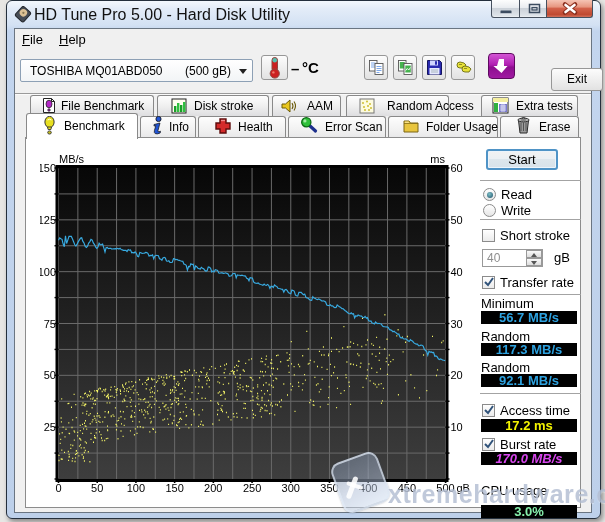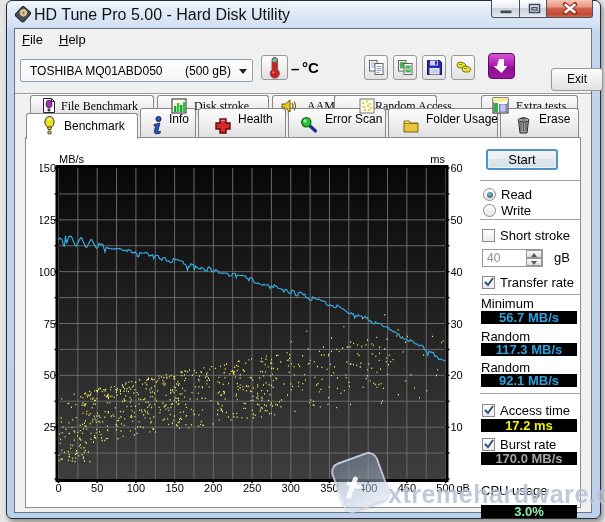--- a/index.html
+++ b/index.html
@@ -15,22 +15,22 @@
 .menu{top:32px;font-size:13px;color:#000;}
 .menu u{text-decoration:underline;}
 #combo{left:20px;top:59px;width:233px;height:23px;border:1px solid #8da0b5;border-radius:2px;background:linear-gradient(180deg,#fff,#f2f4f6);}
 #combo .t{position:absolute;left:9px;top:4px;font-size:12px;color:#000;}
 #combo .t2{position:absolute;left:164px;top:4px;font-size:12px;color:#000;}
 #combo .ar{position:absolute;left:218px;top:9px;width:0;height:0;border-left:4px solid transparent;border-right:4px solid transparent;border-top:5px solid #222;}
 .tbtn{border:1px solid #979797;border-radius:3px;background:linear-gradient(180deg,#fcfcfc,#efefef 50%,#e2e2e2);}
 #exit{left:551px;top:56px;width:52px;height:23px;font-size:12px;text-align:center;line-height:21px;color:#000;margin-top:12px;}
 .tab{position:absolute;border:1px solid #898989;border-bottom:none;border-radius:3px 3px 0 0;background:linear-gradient(180deg,#fdfdfd,#f1f1f1 45%,#dedee0);font-size:12px;color:#000;}
 .tab .tx{position:absolute;top:3px;white-space:nowrap;}
-.r1{top:95px;height:21px;font-family:Liberation Serif, serif;}
-.r2{top:108px;height:30px;}
+.r1{top:95px;height:21px;}
+.r2{top:116px;height:30px;}
 #seltab{left:26px;top:113px;width:112px;height:26px;background:#fff;border:1px solid #898989;border-bottom:none;border-radius:3px 3px 0 0;position:absolute;font-size:12px;}
 #panel{left:25px;top:137px;width:556px;height:371px;background:#fff;border:1px solid #8c8c8c;}
 #chart{left:40px;top:145px;width:430px;height:355px;}
 svg text{font-family:"Liberation Sans",sans-serif;font-size:11px;fill:#000;}
 .sep{position:absolute;left:480px;width:101px;height:1px;background:#a3a3a3;}
 .lbl{position:absolute;font-size:13px;color:#000;white-space:nowrap;}
 .vbox{position:absolute;left:481px;width:96px;height:13px;background:#000;color:#fff;font-size:13px;font-weight:bold;text-align:center;line-height:13px;}
 .cb{position:absolute;width:13px;height:13px;border:1px solid #8b8b8b;background:linear-gradient(180deg,#fff,#ebebeb);}
 .rad{position:absolute;width:13px;height:13px;border:1px solid #8b8b8b;border-radius:50%;background:linear-gradient(180deg,#fff,#e6e6e6);}
 #start{left:486px;top:149px;width:72px;height:21px;border:2px solid #4f93c6;box-shadow:inset 0 0 0 1px #ecf4fb;border-radius:3px;background:linear-gradient(180deg,#f2f2f2,#ebf0f4 45%,#dde6ec 50%,#d7e2ea);font-size:13px;text-align:center;line-height:17px;}
@@ -114,21 +114,21 @@
 <div class="abs tbtn" id="exit">Exit</div>
 <div class="tab r1" style="left:30px;width:123.5px;">
     <span class="tx" style="left:30px">File Benchmark</span>
   </div>
 <div class="tab r1" style="left:157px;width:112px;">
     <span class="tx" style="left:36px">Disk stroke</span>
   </div>
 <div class="tab r1" style="left:272px;width:68.5px;">
     <span class="tx" style="left:34px">AAM</span>
   </div>
-<div class="tab r1" style="left:334px;width:103px;">
+<div class="tab r1" style="left:346px;width:103px;">
     <span class="tx" style="left:40px">Random Access</span>
   </div>
 <div class="tab r1" style="left:480.5px;width:97px;">
     <span class="tx" style="left:34.5px">Extra tests</span>
   </div>
 <div class="tab r2" style="left:139.5px;width:56px;">
     <span class="tx" style="left:28.5px">Info</span>
   </div>
 <div class="tab r2" style="left:197.5px;width:88.5px;">
     <span class="tx" style="left:39.5px">Health</span>
@@ -366,21 +366,21 @@
 <svg class="abs" style="left:483px;top:404px" width="12" height="12">
     <path d="M2 6 l3 3 5-7" stroke="#31537a" stroke-width="2" fill="none"></path>
   </svg>
 <div class="abs lbl" style="left:500px;top:403px;">Access time</div>
 <div class="abs vbox" style="top:419px;color:#f4f400;">17.2 ms</div>
 <div class="abs cb" style="left:482px;top:438px;"></div>
 <svg class="abs" style="left:483px;top:438px" width="12" height="12">
     <path d="M2 6 l3 3 5-7" stroke="#31537a" stroke-width="2" fill="none"></path>
   </svg>
 <div class="abs lbl" style="left:500px;top:437px;">Burst rate</div>
-<div class="abs vbox" style="top:452px;color:#a3a3a3;">170.0 MB/s</div>
+<div class="abs vbox" style="top:452px;color:#d946ef;font-style:italic;">170.0 MB/s</div>
 <div class="abs lbl" style="left:481px;top:468px;margin-top:15px;">CPU usage</div>
 <div class="abs vbox" style="top:505px;color:#86efac;">3.0%</div>
 <div class="abs" id="wmlogo"></div>
 <svg class="abs" style="left:337px;top:461px" width="44" height="44" viewBox="0 0 44 44">
  <g transform="rotate(-20 22 22)" stroke="rgba(255,255,255,0.88)" fill="none" stroke-linecap="round">
  <path d="M8 31 L20 17" stroke-width="5"></path>
  <path d="M12 19 L22 27" stroke-width="4"></path>
  </g>
 </svg>
 <div class="abs" id="wm">xtremehardware.com</div>

